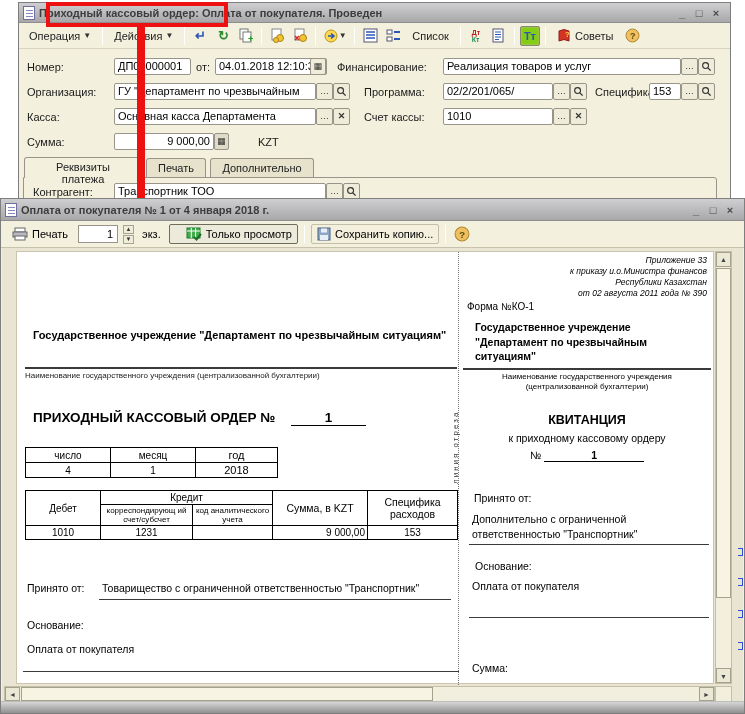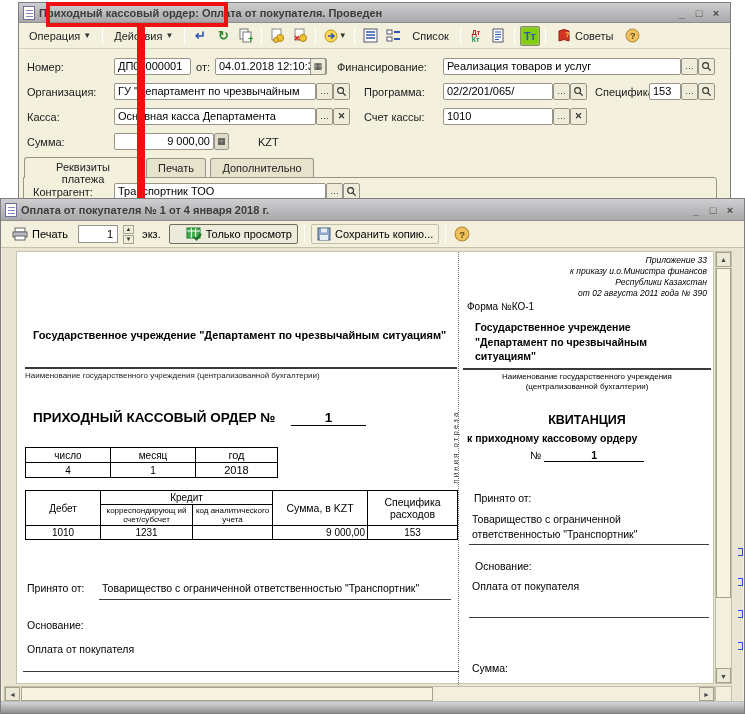--- a/index.html
+++ b/index.html
@@ -364,29 +364,29 @@
         <div class="doc-abs" style="left:450px; top:49px; width:240px; font-size:10px;">Форма №КО-1</div>
 
         <div class="doc-abs" style="left:458px; top:68px; width:215px; font-size:10.5px; font-weight:bold; line-height:14.5px;">Государственное учреждение "Департамент по чрезвычайным ситуациям"</div>
         <div class="rule" style="left:446px; top:116px; width:248px;"></div>
         <div class="doc-abs" style="left:450px; top:120px; width:240px; font-size:8px; text-align:center; line-height:10px;">
           <div>Наименование государственного учреждения</div>
           <div>(централизованной бухгалтерии)</div>
         </div>
 
         <div class="doc-abs" style="left:450px; top:161px; width:240px; text-align:center; font-size:12.5px; font-weight:bold;">КВИТАНЦИЯ</div>
-        <div class="doc-abs" style="left:450px; top:180px; width:240px; font-size:10.5px; font-weight:bold;">к приходному кассовому ордеру</div>
+        <div class="doc-abs" style="left:450px; top:180px; width:240px; text-align:center; font-size:10.5px; font-weight:normal;">к приходному кассовому ордеру</div>
         <div class="doc-abs" style="left:450px; top:197px; width:240px; text-align:center; font-size:10.5px;">
           <span>№</span>
           <span style="display:inline-block; width:100px; text-align:center; border-bottom:1.5px solid #000; font-weight:bold;">1</span>
         </div>
 
         <span class="doc-abs" style="left:457px; top:240px; font-size:10.5px;">Принято от:</span>
         <div class="doc-abs" style="left:455px; top:260px; width:235px; font-size:10.5px; line-height:15px;">
-          <div>Товарищество с ограниченной</div>
+          <div>Дополнительно с ограниченной</div>
           <div>ответственностью "Транспортник"</div>
         </div>
         <div class="thinrule" style="left:452px; top:292px; width:240px;"></div>
         <span class="doc-abs" style="left:458px; top:308px; font-size:10.5px;">Основание:</span>
         <span class="doc-abs" style="left:455px; top:328px; font-size:10.5px;">Оплата от покупателя</span>
         <div class="thinrule" style="left:452px; top:365px; width:240px;"></div>
         <span class="doc-abs" style="left:455px; top:410px; font-size:10.5px;">Сумма:</span>
       </div>
 
       <div class="sb" style="left:713px; top:3px; width:17px; height:433px;">

